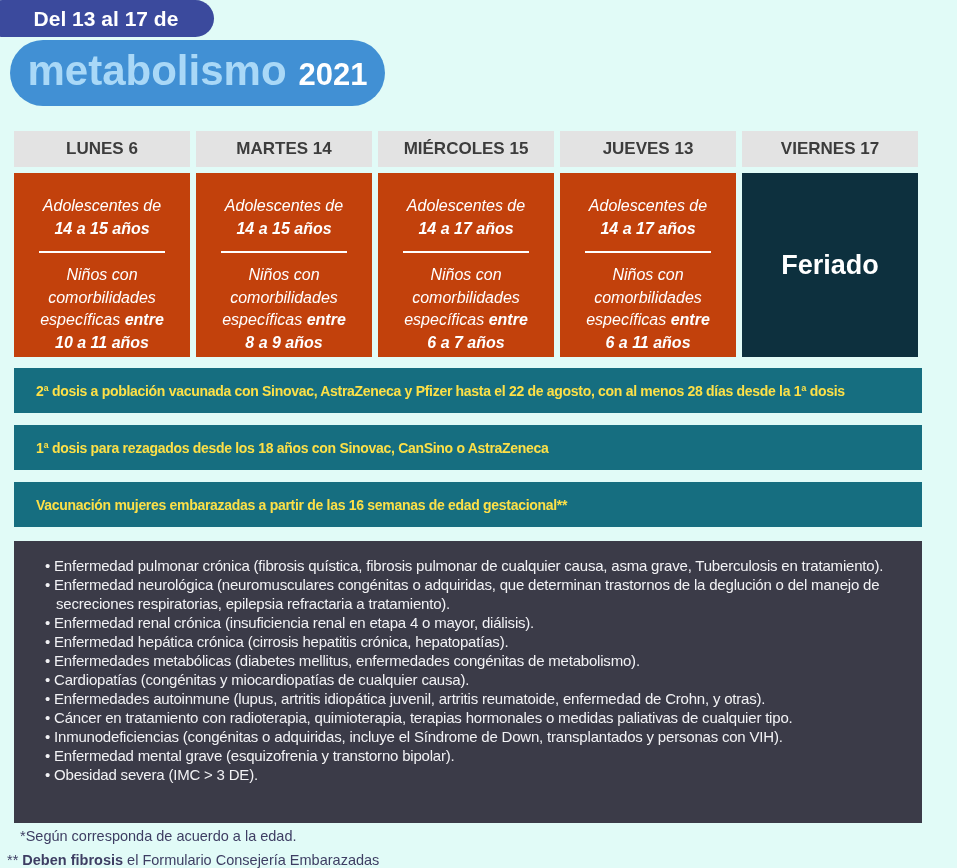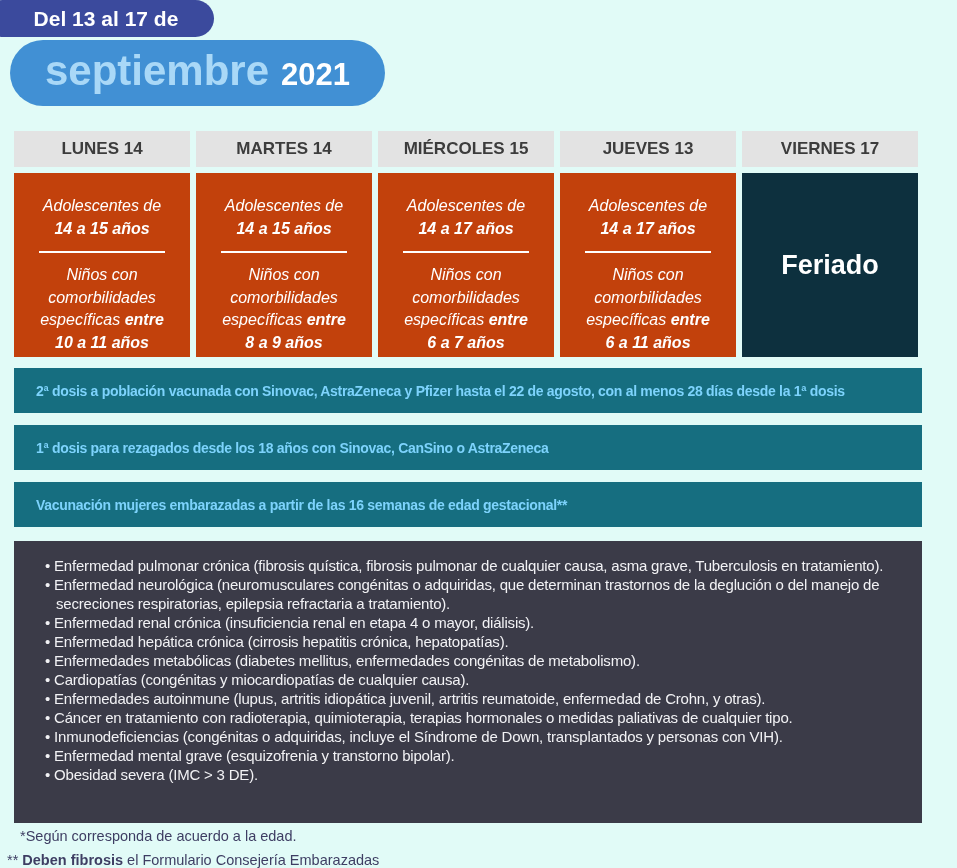--- a/index.html
+++ b/index.html
@@ -47,21 +47,21 @@
   .card-divider { width:126px; height:2px; background:#fff; margin:11px auto; }
   .day-card .g2 { padding:0 24px; }
   .day-card .g2 b { font-weight:bold; }
   .holiday-card {
     background:#0d303e; color:#ffffff; font-weight:bold; font-size:27px;
     display:flex; align-items:center; justify-content:center;
   }
   
   .notice-bar {
     position:absolute; left:14px; width:908px; height:45px;
-    background:#166e80; color:#7dd3fc; font-weight:bold; font-size:14px;
+    background:#166e80; color:#fde047; font-weight:bold; font-size:14px;
     letter-spacing:-0.3px;
     display:flex; align-items:center; padding-left:22px; 
   }
   .bar1 { top:368px; } .bar2 { top:425px; } .bar3 { top:482px; }
   
   .como-box {
     position:absolute; left:14px; top:541px; width:908px; height:282px;
     background:#3b3b48; color:#f2f2f5;
     padding:15px 28px 0 26px; overflow:hidden;
   }
@@ -80,27 +80,27 @@
   }
   .footnote2 b { font-weight:bold; }
 </style>
 </head>
 <body>
 
 <div class="range-badge">Del 13 al 17 de</div>
 
 <div class="month-banner">
   <div class="inner">
-    <span class="month-label">septiembre</span>
+    <span class="month-label">metabolismo</span>
     <span class="year-label">2021</span>
   </div>
 </div>
 
 <div class="week-grid">
-  <div class="day-header">LUNES 14</div>
+  <div class="day-header">LUNES 6</div>
   <div class="day-header">MARTES 14</div>
   <div class="day-header">MIÉRCOLES 15</div>
   <div class="day-header">JUEVES 13</div>
   <div class="day-header">VIERNES 17</div>
 
   <div class="day-card">
     <div>
       <span class="g1a">Adolescentes de</span>
       <span class="g1b">14 a 15 años</span>
     </div>

